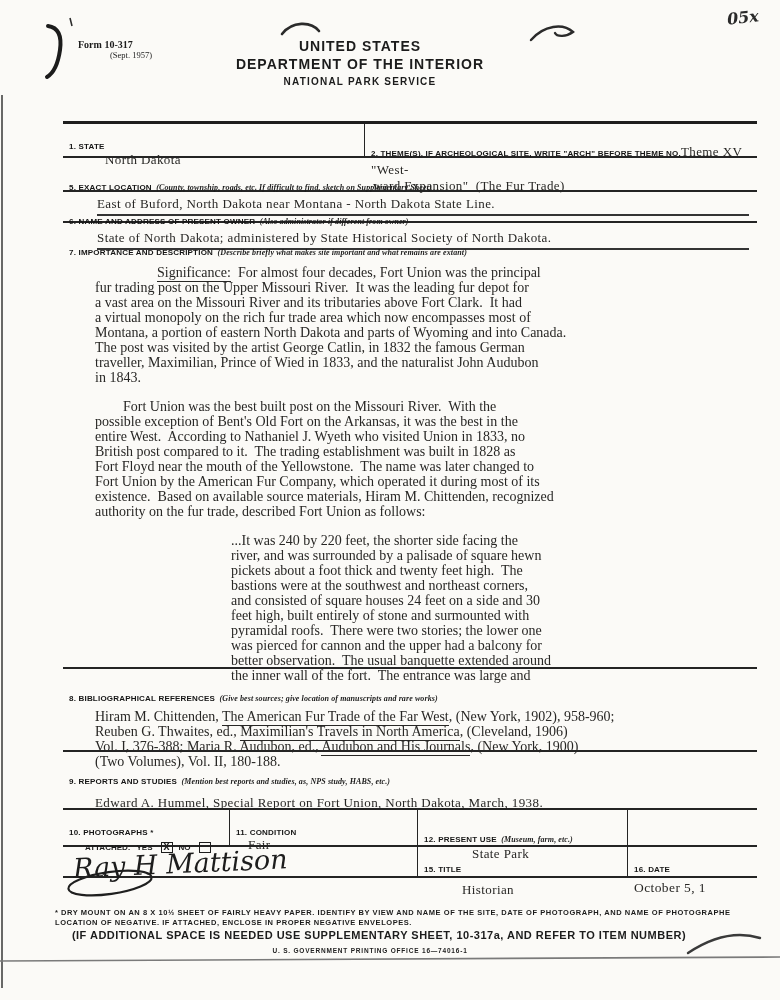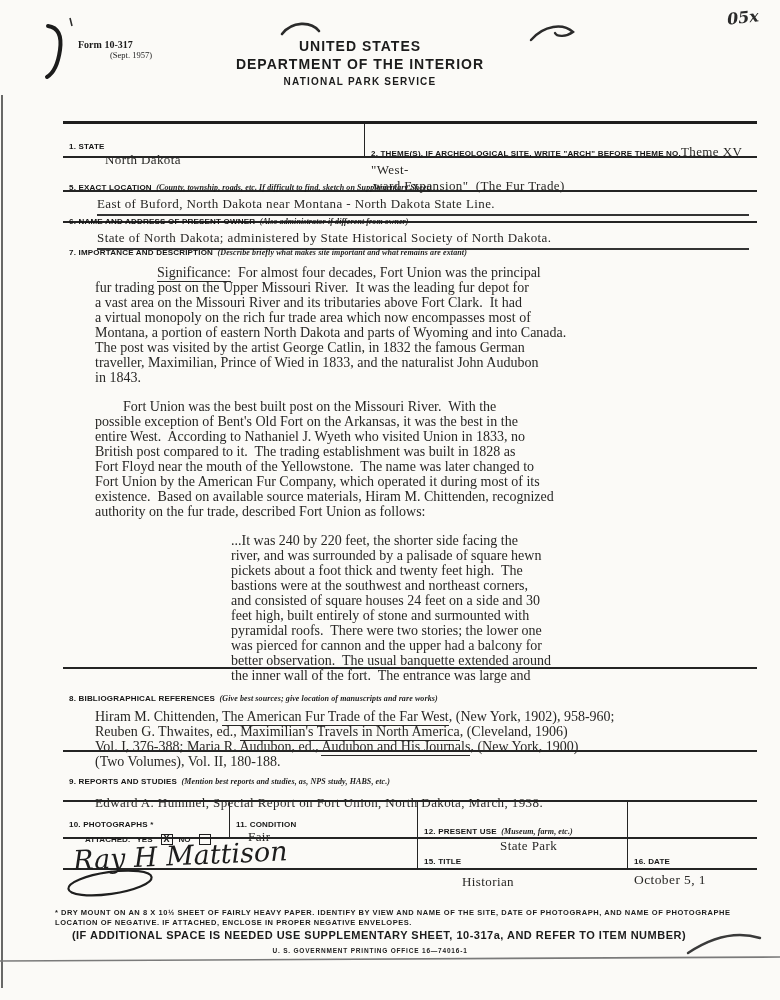--- a/index.html
+++ b/index.html
@@ -159,21 +159,21 @@
       <div class="fcell" style="padding-right:0">
         <span class="lbl">8. BIBLIOGRAPHICAL REFERENCES</span>
         <span class="note">(Give best sources; give location of manuscripts and rare works)</span>
         <div class="typed body content" style="margin-top:4px"><span>Hiram M. Chittenden, </span><span class="useg">The American Fur Trade of the Far West</span><span>, (New York, 1902), 958-960;
 Reuben G. Thwaites, ed., </span><span class="useg">Maximilian's Travels in North America</span><span>, (Cleveland, 1906)
 Vol. I, 376-388; Maria R. Audubon, ed., </span><span class="useg">Audubon and His Journals</span><span>, (New York, 1900)
 (Two Volumes), Vol. II, 180-188.</span></div>
       </div>
     </div>
 
-    <div class="frow" style="height:50px; display:block">
+    <div class="frow" style="height:58px; display:block">
       <div class="fcell">
         <span class="lbl">9. REPORTS AND STUDIES</span>
         <span class="note">(Mention best reports and studies, as, NPS study, HABS, etc.)</span>
         <div class="typed content" style="margin-top:7px">Edward A. Hummel, Special Report on Fort Union, North Dakota, March, 1938.</div>
       </div>
     </div>
 
     <div class="frow" style="height:37px">
       <div class="fcell vsep" style="width:167px">
         <div class="lbl">10. PHOTOGRAPHS *</div>
@@ -184,21 +184,21 @@
           <span>NO</span>
             <span class="cb"></span>
         </div>
       </div>
       <div class="fcell vsep" style="width:188px">
         <div class="lbl">11. CONDITION</div>
         <div class="typed" style="margin-left:12px">Fair</div>
       </div>
       <div class="fcell vsep" style="width:210px">
         <div><span class="lbl">12. PRESENT USE</span> <span class="note">(Museum, farm, etc.)</span></div>
-        <div class="typed" style="margin-left:76px">State Park</div>
+        <div class="typed" style="margin-left:48px">State Park</div>
       </div>
     </div>
 
     <div class="frow" style="height:31px; border-bottom-width:2.5px">
       <div class="fcell vsep" style="width:355px">
         <div class="sig">Ray H Mattison</div>
       </div>
       <div class="fcell vsep" style="width:210px">
         <div class="lbl">15. TITLE</div>
         <div class="typed" style="margin:8px 0 0 38px">Historian</div>

